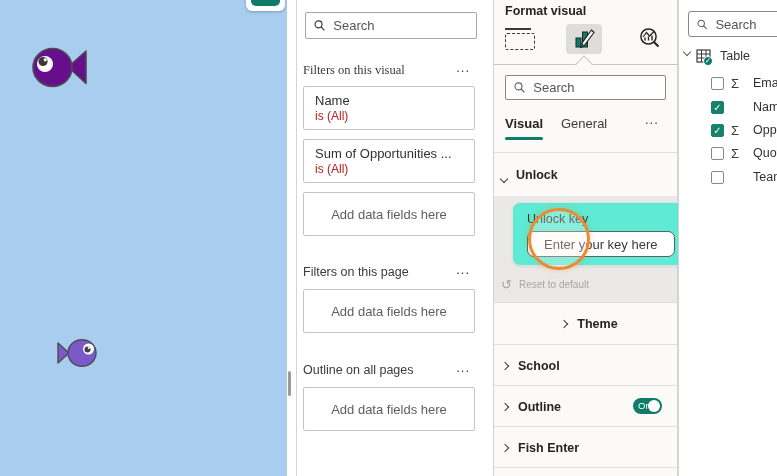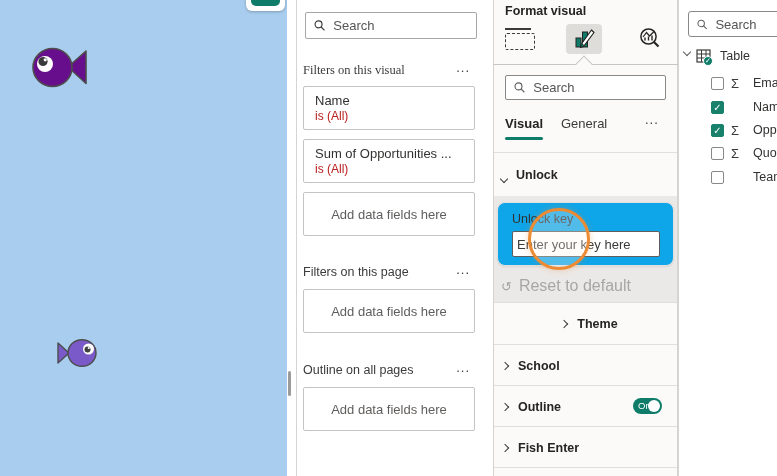--- a/index.html
+++ b/index.html
@@ -51,30 +51,30 @@
   .tab.active { font-weight:bold; color:#252423; }
   .tab.inactive { color:#3b3a39; }
   #tab-underline { position:absolute; left:505px; top:137px; width:38px; height:3px; background:#0E7C68; border-radius:2px; }
   .chev { display:inline-block; width:6px; height:6px; border-right:1.4px solid #3b3a39;
           border-bottom:1.4px solid #3b3a39; }
   .chev.right { transform:rotate(-45deg); }
   .chev.down  { transform:rotate(45deg); }
   #unlock-header { position:absolute; left:501px; top:168px; display:flex; align-items:flex-end; gap:9px; cursor:pointer; }
   #unlock-header .lbl { font-size:12.5px; font-weight:bold; color:#252423; }
   #unlock-block { position:absolute; left:494px; top:196px; width:183px; height:106px; background:#ebe9e7; }
-  #unlock-card { position:absolute; left:3px; top:6px; width:177px; height:64px; background:#0ea5e9;
+  #unlock-card { position:absolute; left:18px; top:6px; width:177px; height:64px; background:#5eead4;
                  border:1px solid #e3e1df; border-radius:8px; box-shadow:0 1px 2px rgba(0,0,0,.08); }
   #unlock-key-label { position:absolute; left:14px; top:9px; font-size:12.5px; color:#323130; }
   #unlock-input { position:absolute; left:14px; top:28px; width:148px; height:26px; background:#fff;
-                  border:1px solid #5f5d5b; border-radius:2px; padding:0 4px; font-size:13px;
+                  border:1px solid #5f5d5b; border-radius:7px; padding:0 16px; font-size:13px;
                   font-family:"Liberation Sans", sans-serif; color:#323130; outline:none; }
   #unlock-input::placeholder { color:#3b3a39; }
   #reset-row { position:absolute; left:7px; top:81px; display:flex; align-items:center; gap:7px; color:#a8a6a4; }
   #reset-row .ico { font-size:13px; }
-  #reset-row .txt { font-size:16px; }
+  #reset-row .txt { font-size:10px; }
   .fmt-row { position:absolute; left:494px; width:183px; height:41px; display:flex;
              align-items:center; gap:10px; padding-left:8px; cursor:pointer; }
   .fmt-row .lbl { font-size:12.5px; font-weight:bold; color:#252423; }
   .fmt-div { position:absolute; left:494px; width:183px; height:1px; background:#e1dfdd; }
   #outline-toggle { position:absolute; left:633px; top:398px; width:29px; height:16px; background:#0E7C68;
                     border-radius:8px; cursor:pointer; }
   #outline-toggle .txt { position:absolute; left:5px; top:2px; font-size:9.5px; color:#fff; }
   #outline-toggle .knob { position:absolute; right:2px; top:2px; width:12px; height:12px;
                           background:#fff; border-radius:50%; }
 

